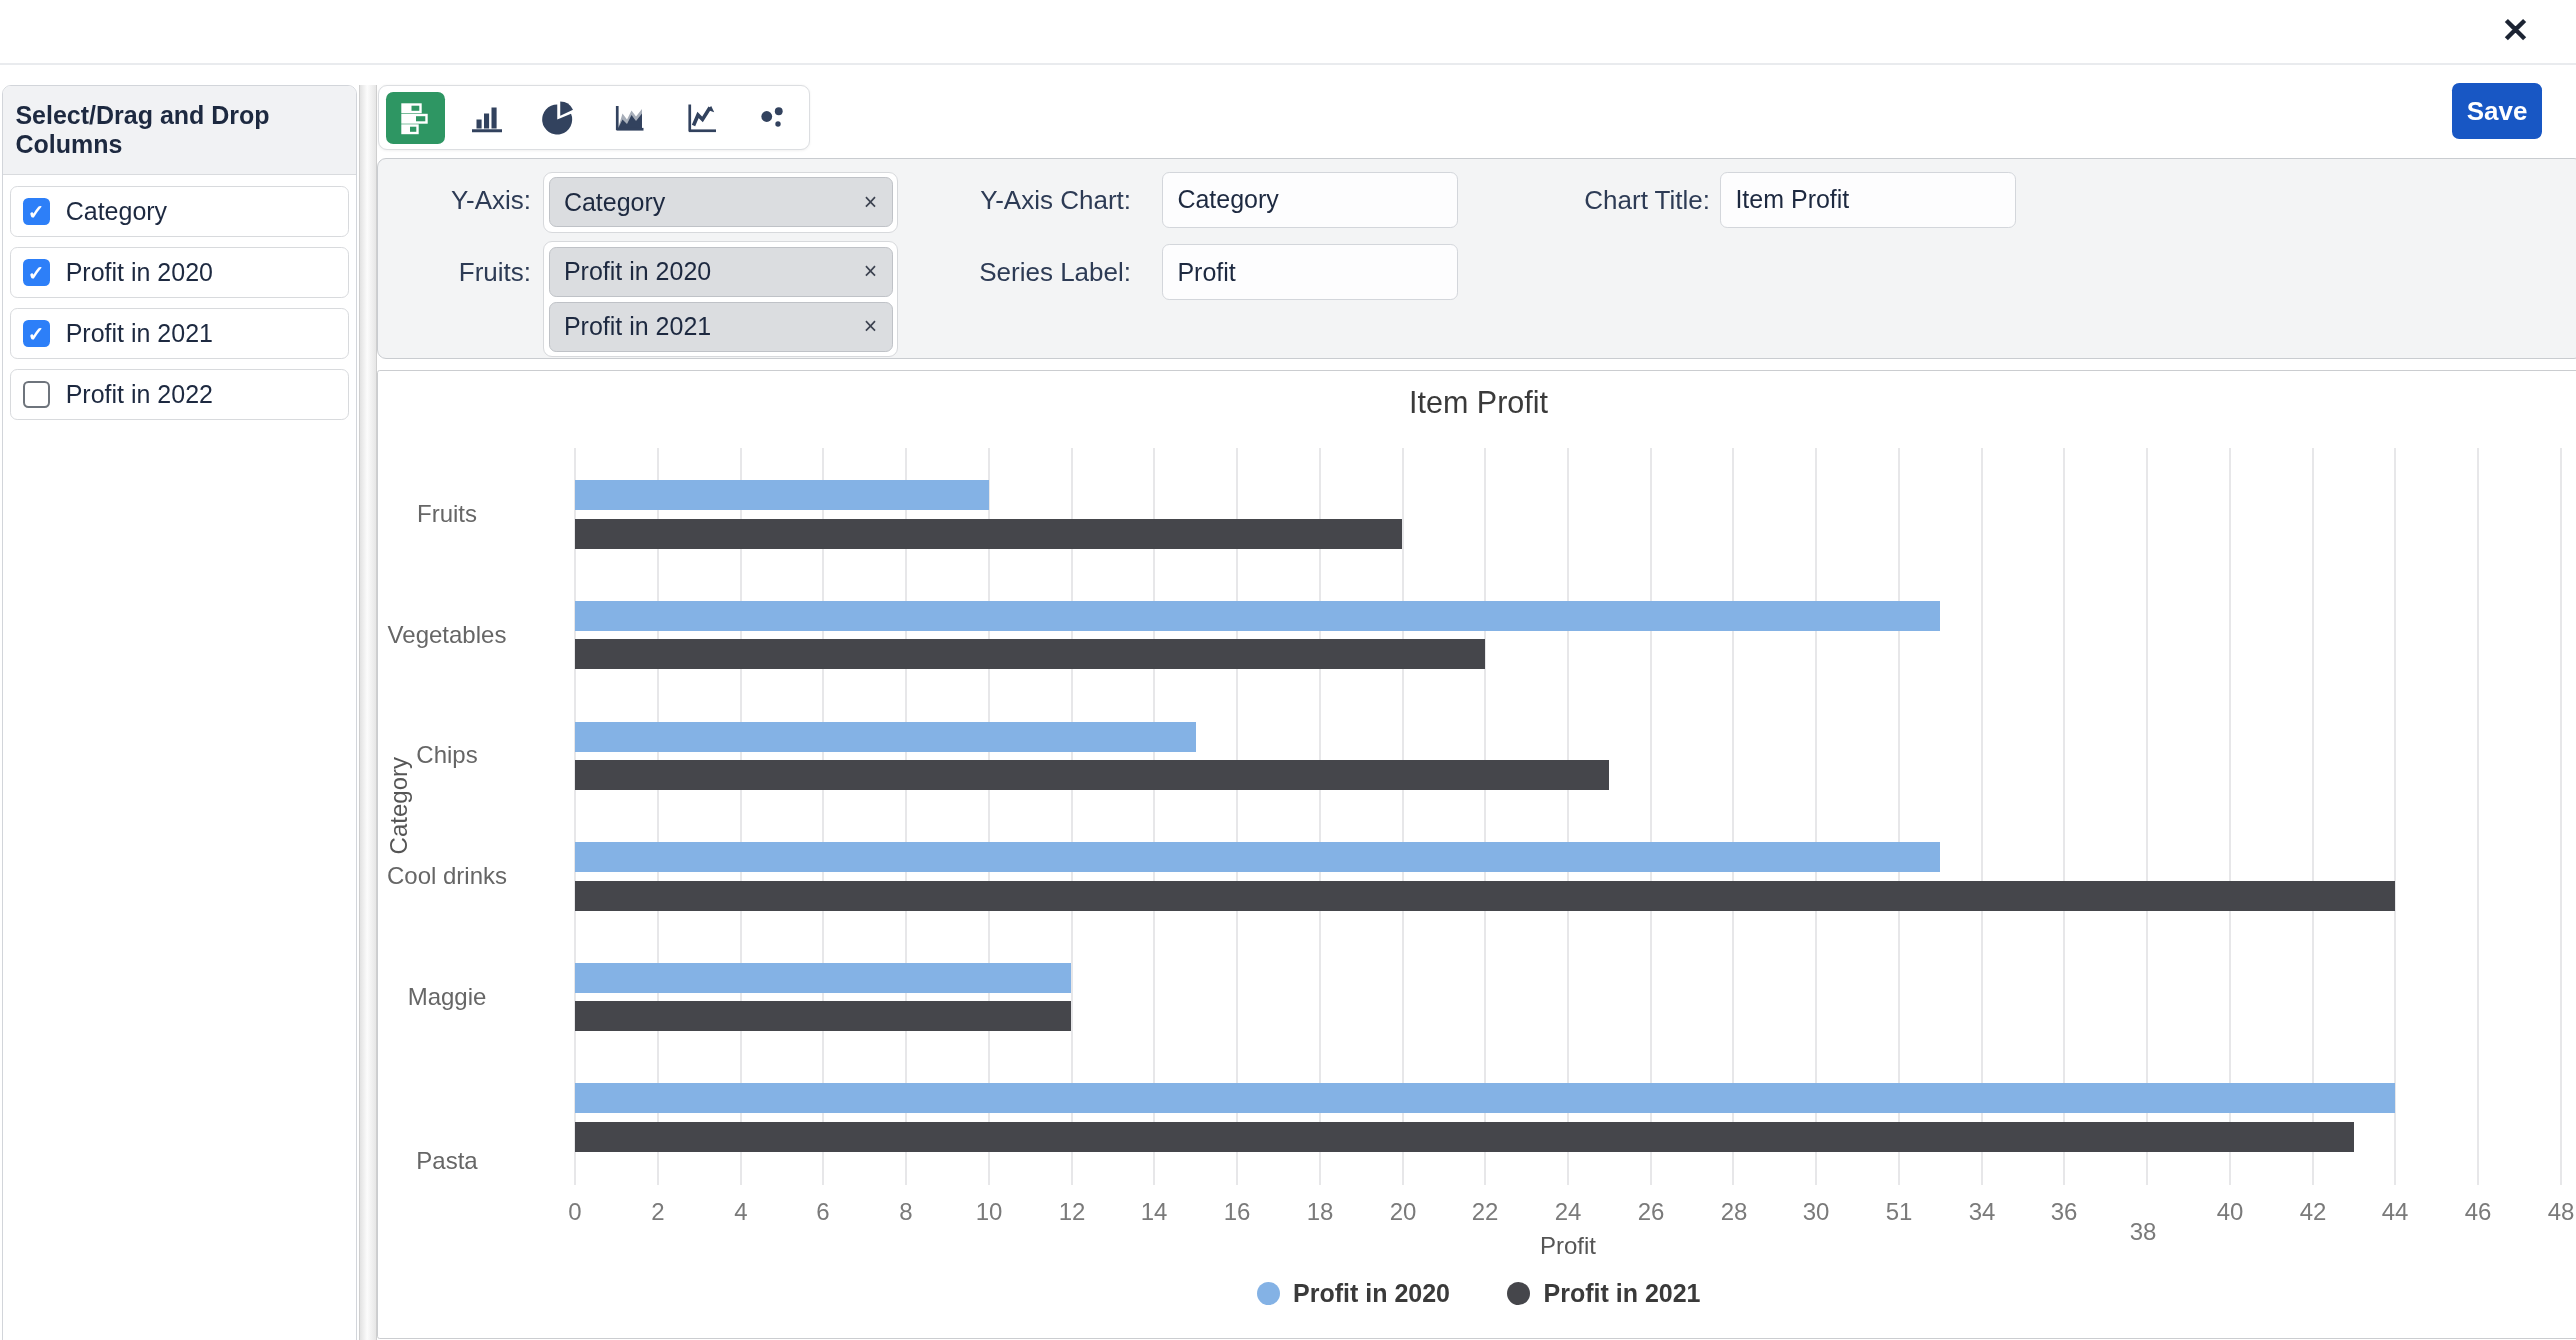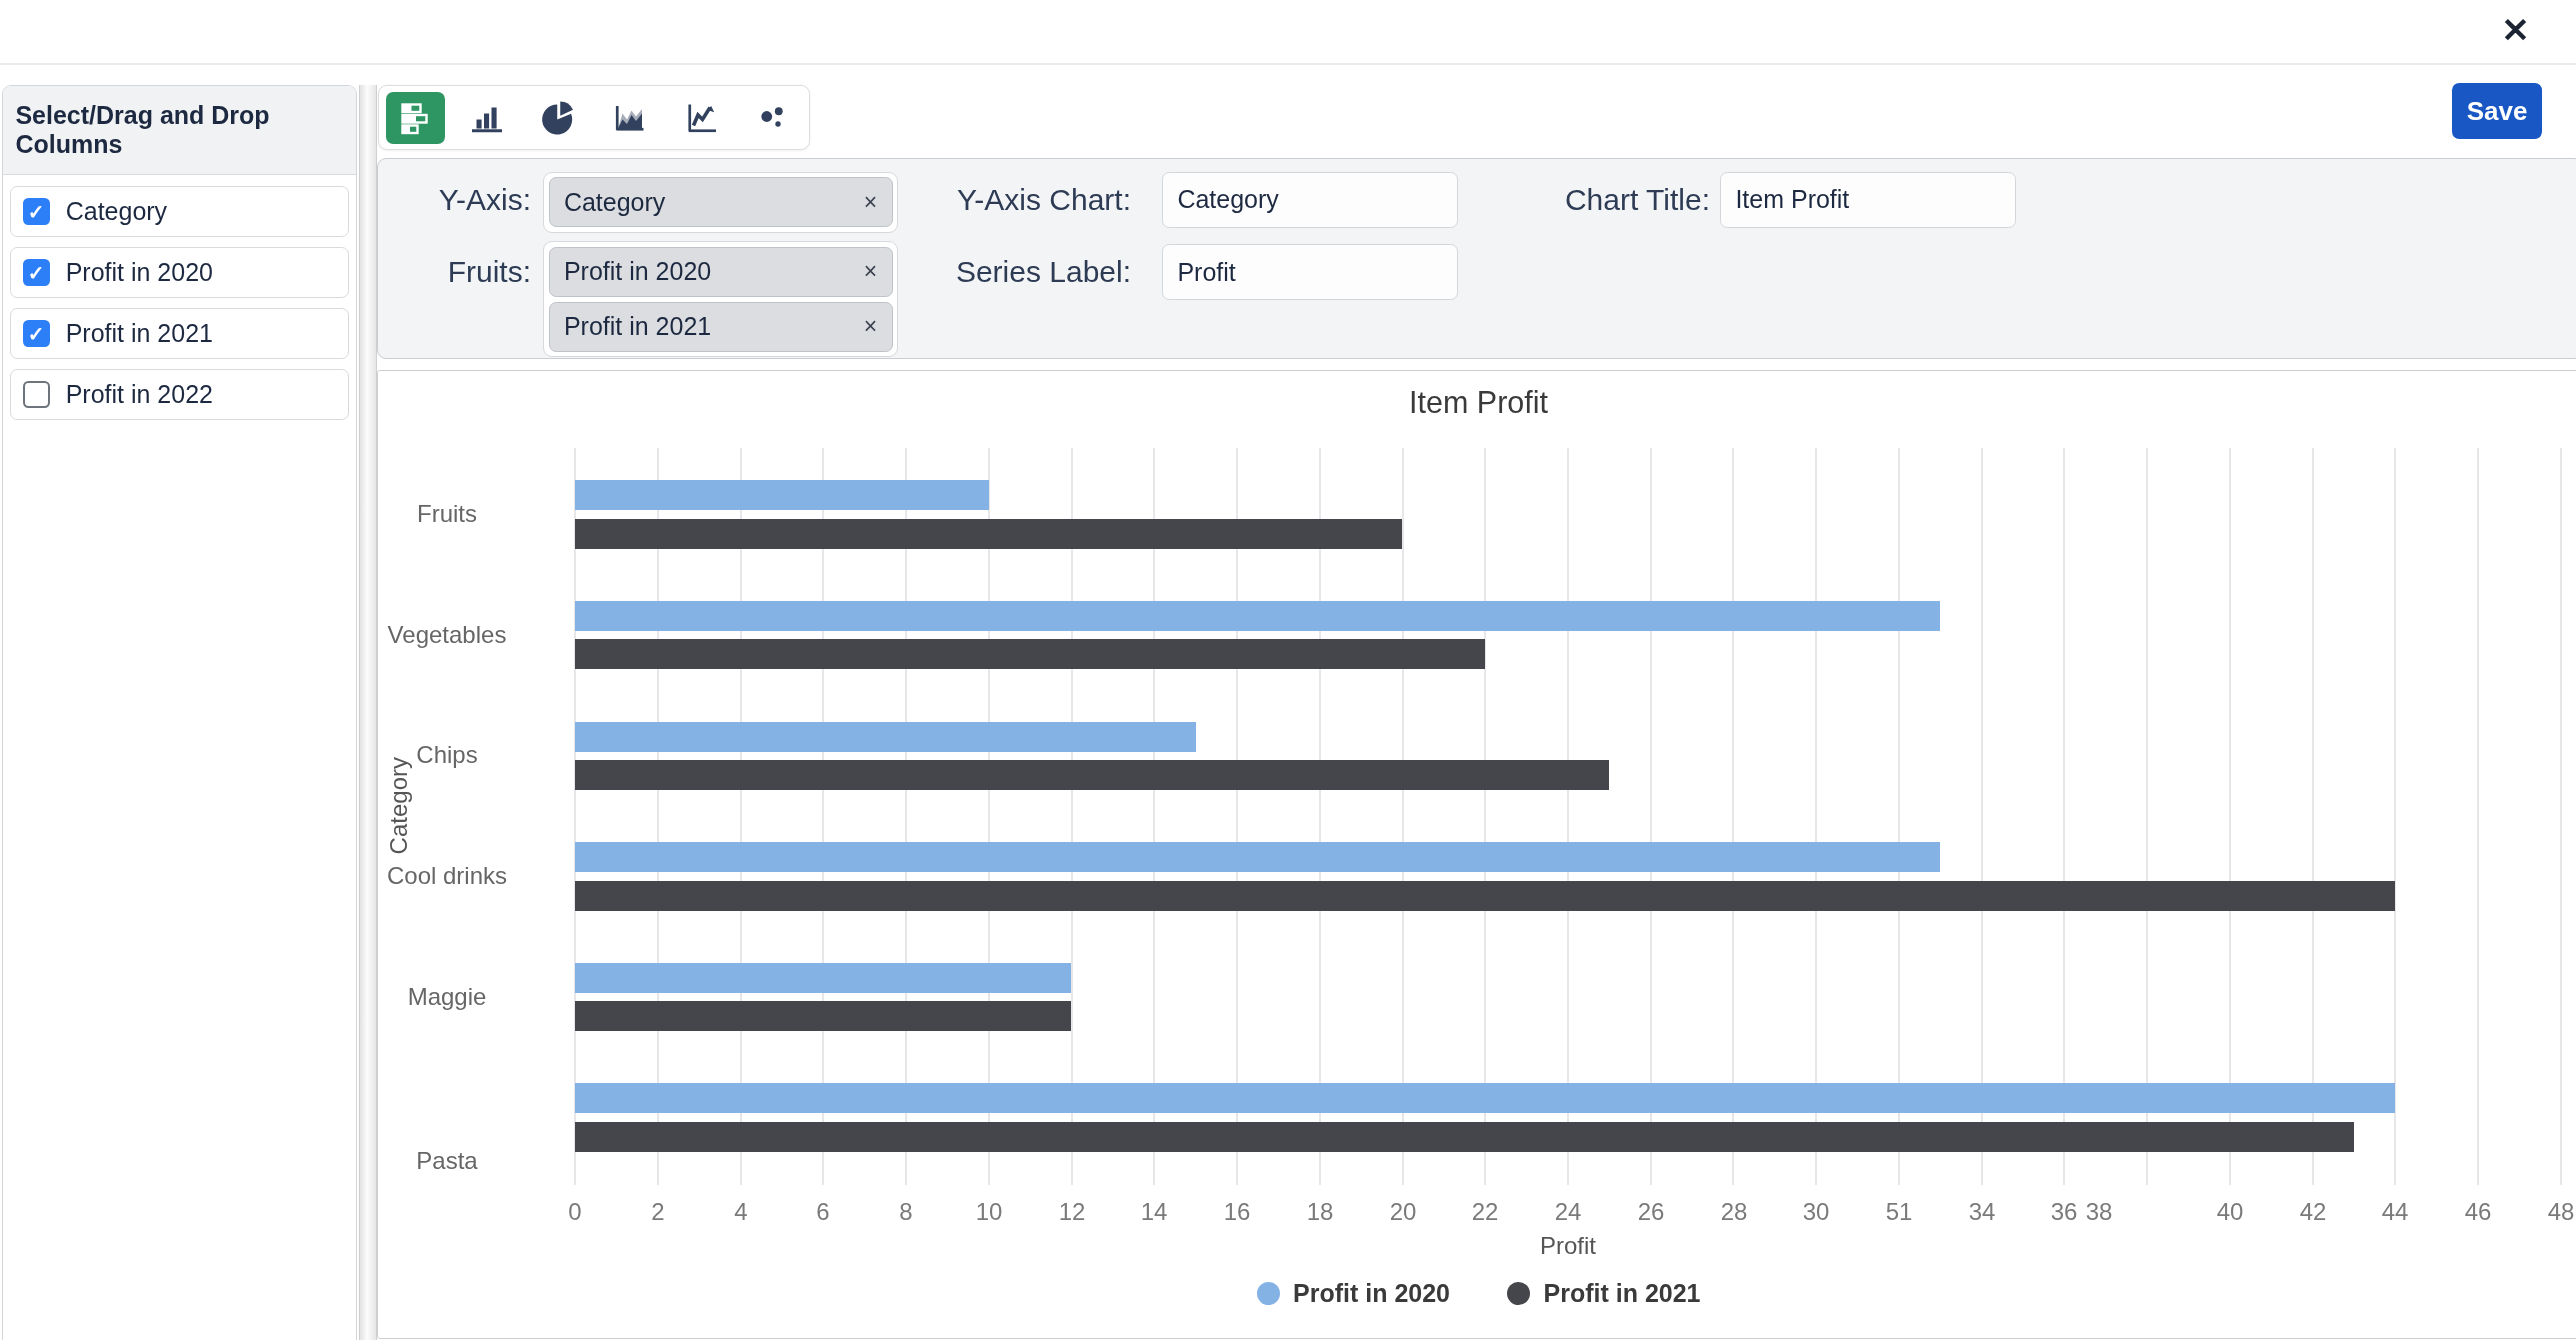--- a/index.html
+++ b/index.html
@@ -33,21 +33,21 @@
     border:1.8px solid #dcdee1;border-radius:9px;box-sizing:border-box;box-shadow:0 0.9px 2.7px rgba(0,0,0,.06);
     display:flex;align-items:center;justify-content:space-between;padding:0 7.2px;}
   .cht-btn{width:59px;height:52px;border:none;background:transparent;border-radius:7.2px;
     display:flex;align-items:center;justify-content:center;cursor:pointer;padding:0;}
   .cht-btn.selected{background:#2e9663;}
   .save-btn{position:absolute;left:2452px;top:83px;width:90px;height:56px;background:#1857c4;color:#fff;
     border:none;border-radius:7.2px;font-size:26px;font-weight:bold;font-family:"Liberation Sans",sans-serif;cursor:pointer;}
   
   .form-section{position:absolute;left:377px;top:158px;width:2206px;height:201px;background:#f3f4f5;
     border:1.8px solid #c9ccd0;border-radius:9px;box-sizing:border-box;}
-  .flabel{position:absolute;font-size:30px;color:#2d3b55;text-align:right;line-height:56px;}
+  .flabel{position:absolute;font-size:26px;color:#2d3b55;text-align:right;line-height:56px;}
   .chip-box{position:absolute;background:#fff;border:1.8px solid #d7d9dc;border-radius:9px;
     box-sizing:border-box;padding:4.5px;display:flex;flex-direction:column;gap:5.4px;width:355px;}
   .chip{height:50px;background:#dbdde0;border:1.8px solid #bfc2c7;border-radius:7.2px;box-sizing:border-box;
     display:flex;align-items:center;justify-content:space-between;padding:0 14.4px;font-size:25px;color:#1d2940;}
   .chip .chip-x{font-size:23px;color:#3c4250;cursor:pointer;line-height:1;}
   .tinput{position:absolute;height:56px;width:296px;background:#fdfdfe;border:1.8px solid #d3d6db;
     border-radius:7.2px;box-sizing:border-box;padding:0 14.4px;font-size:25px;color:#1d2940;
     font-family:"Liberation Sans",sans-serif;}
   
   .chart-panel{position:absolute;left:377px;top:370px;width:2203px;height:969px;background:#fff;
@@ -214,21 +214,21 @@
       <div class="tick-label" style="left: 1123px;">28</div>
       <div class="gridline" style="left: 1240px;"></div>
       <div class="tick-label" style="left: 1205px;">30</div>
       <div class="gridline" style="left: 1323px;"></div>
       <div class="tick-label" style="left: 1288px;">51</div>
       <div class="gridline" style="left: 1406px;"></div>
       <div class="tick-label" style="left: 1371px;">34</div>
       <div class="gridline" style="left: 1488px;"></div>
       <div class="tick-label" style="left: 1453px;">36</div>
       <div class="gridline" style="left: 1571px;"></div>
-      <div class="tick-label" style="left: 1488px;">38</div>
+      <div class="tick-label" style="left: 1532px; margin-top: 20px;">38</div>
       <div class="gridline" style="left: 1654px;"></div>
       <div class="tick-label" style="left: 1619px;">40</div>
       <div class="gridline" style="left: 1737px;"></div>
       <div class="tick-label" style="left: 1702px;">42</div>
       <div class="gridline" style="left: 1819px;"></div>
       <div class="tick-label" style="left: 1784px;">44</div>
       <div class="gridline" style="left: 1902px;"></div>
       <div class="tick-label" style="left: 1867px;">46</div>
       <div class="gridline" style="left: 1985px;"></div>
       <div class="tick-label" style="left: 1950px;">48</div>

